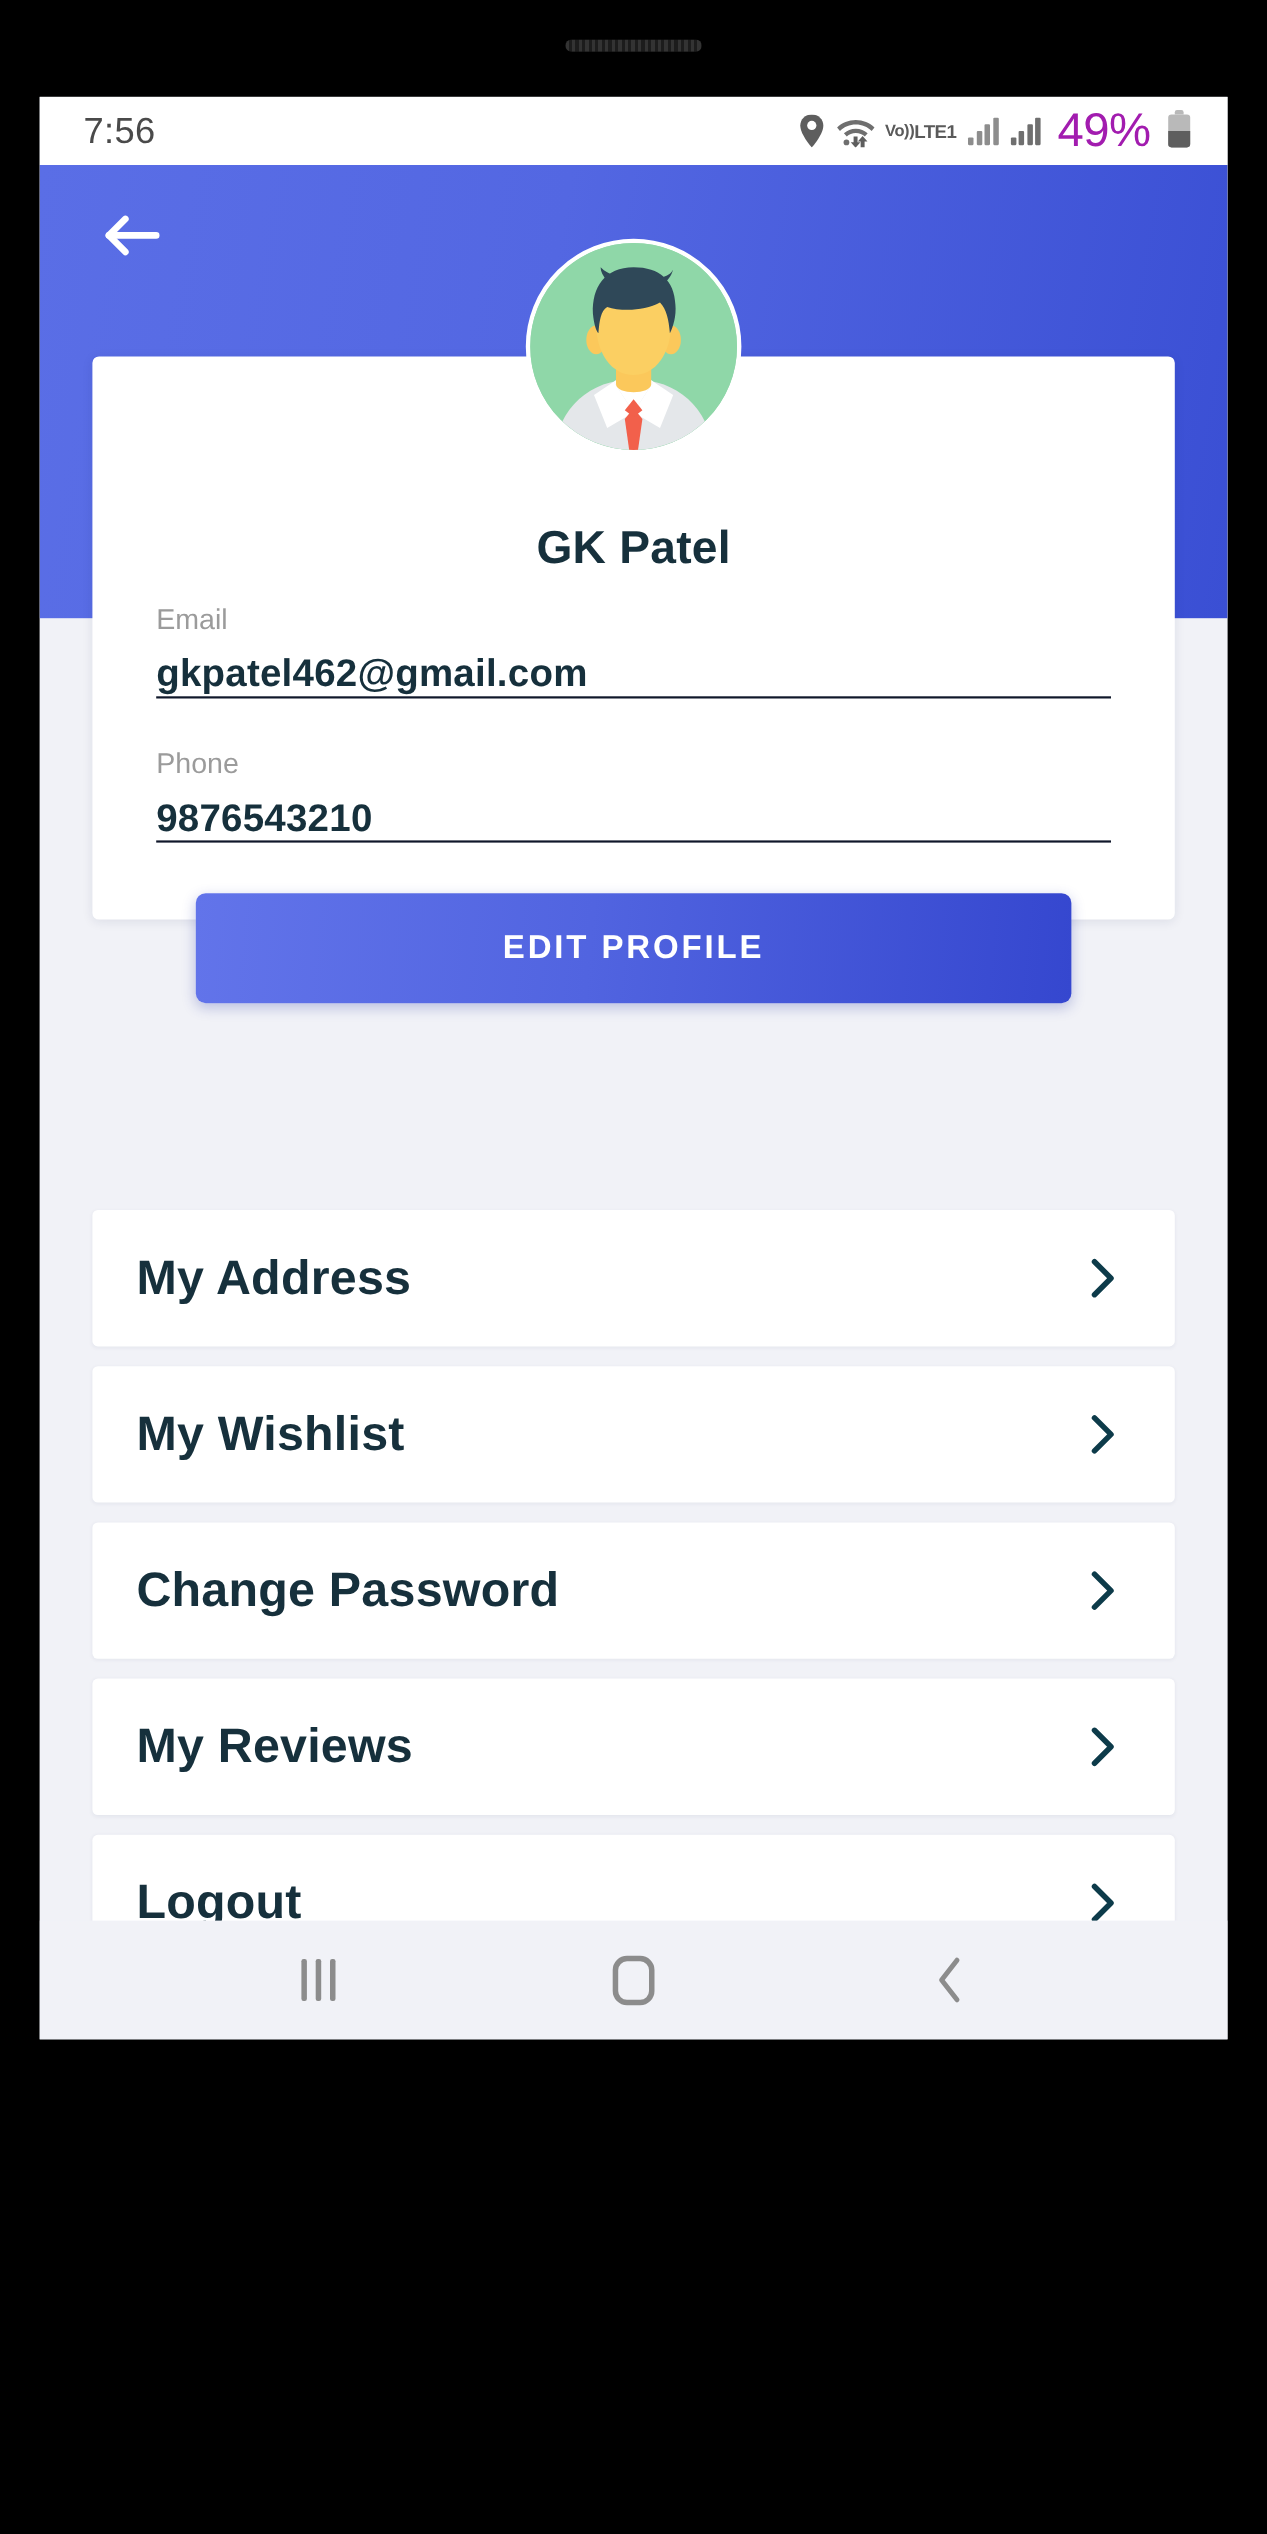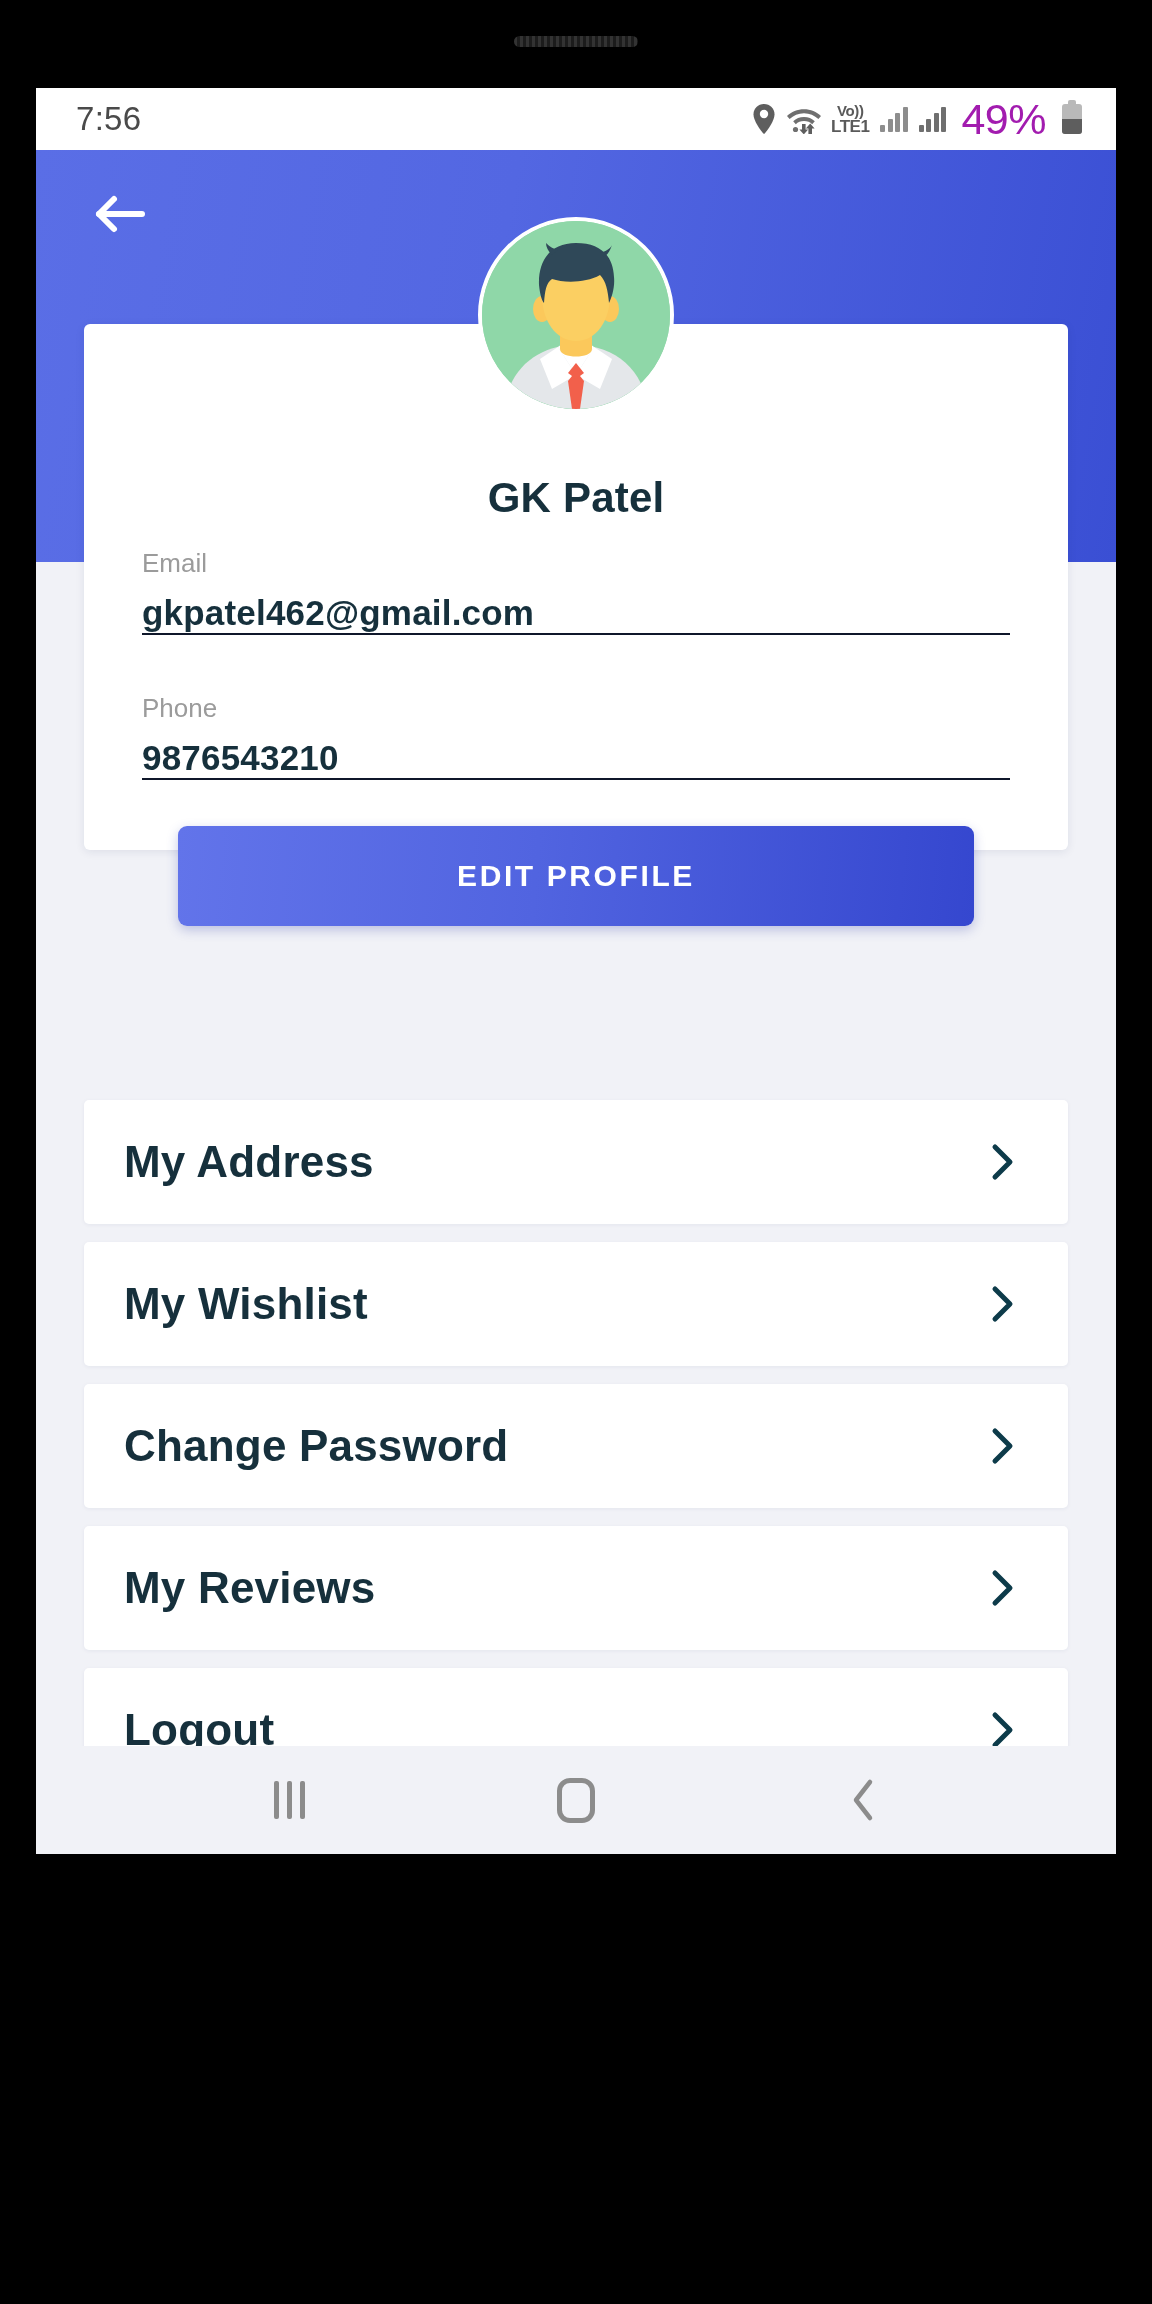--- a/index.html
+++ b/index.html
@@ -52,21 +52,20 @@
     letter-spacing: .3px;
   }
   .status-right {
     display: flex;
     align-items: center;
     gap: 11px;
   }
   .sb-icon { display: flex; align-items: flex-end; }
   .volte-block {
     display: flex;
-    flex-direction: column;
     align-items: center;
     line-height: 1;
     color: #5a5a5a;
     margin-left: -2px;
   }
   .volte-top { font-size: 15px; font-weight: bold; letter-spacing: -.4px; }
   .volte-bot { font-size: 17px; font-weight: bold; letter-spacing: -.5px; }
   .bars { display: flex; align-items: flex-end; gap: 2.5px; height: 26px; }
   .bars i { display: block; width: 5px; background: #8d8d8d; border-radius: 1px; }
   .bars i.b1 { height: 7px; }
@@ -140,21 +139,21 @@
     z-index: 6;
   }
   .profile-name {
     text-align: center;
     font-size: 42px;
     font-weight: bold;
     color: #16303c;
     letter-spacing: .2px;
     margin-bottom: 26px;
   }
-  .field { margin-bottom: 58px; }
+  .field { margin-bottom: 44px; }
   .field-label {
     font-size: 26px;
     color: #9b9b9b;
     margin-bottom: 14px;
   }
   .field-value {
     font-size: 35px;
     color: #16303c;
     font-weight: bold;
     border-bottom: 2px solid #0f172a;

